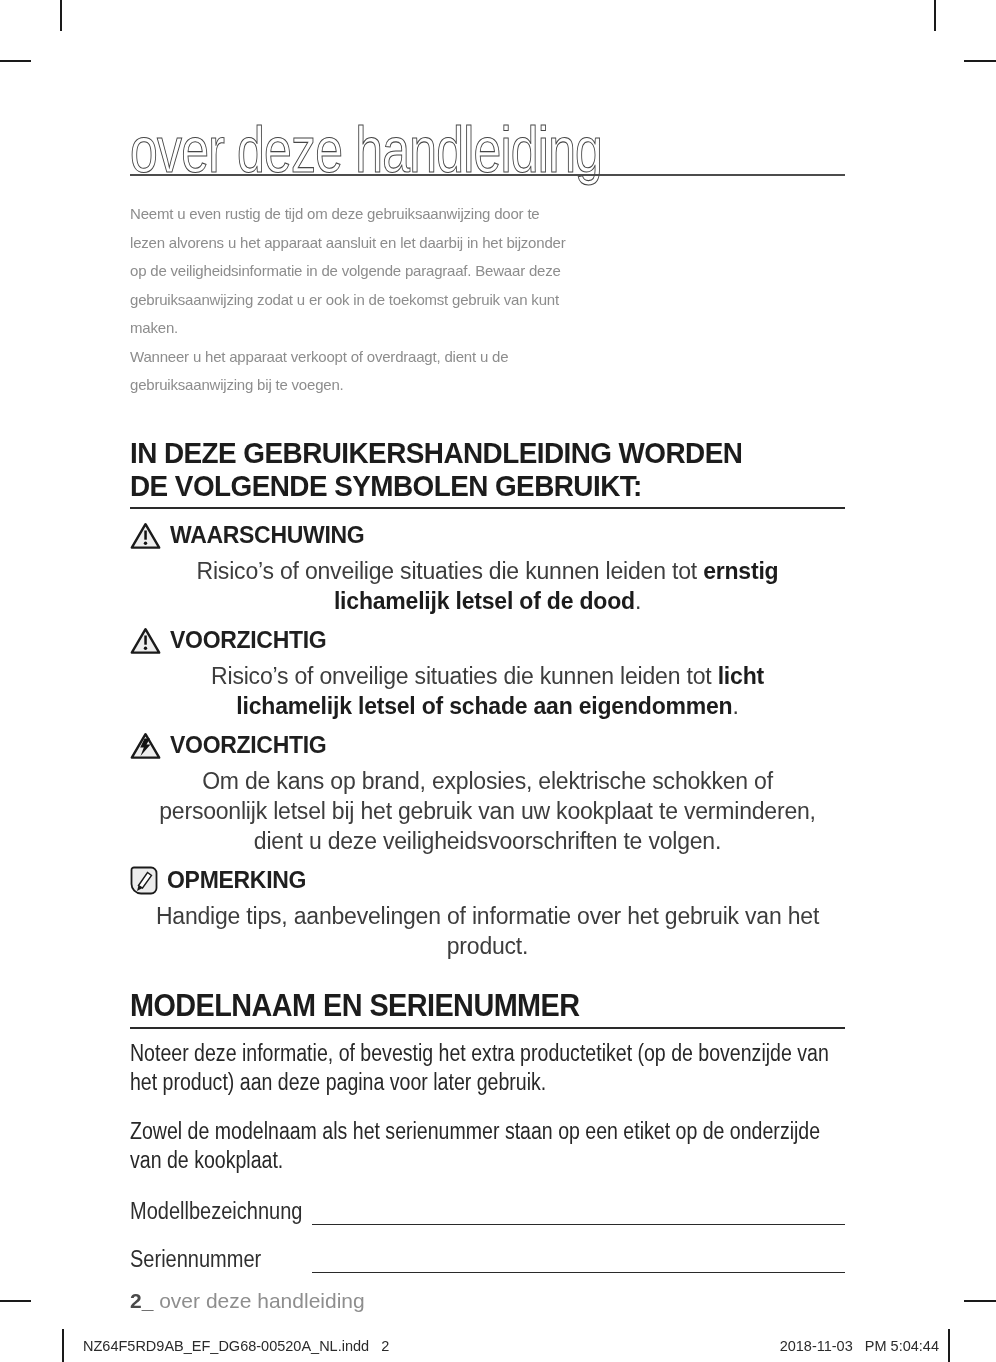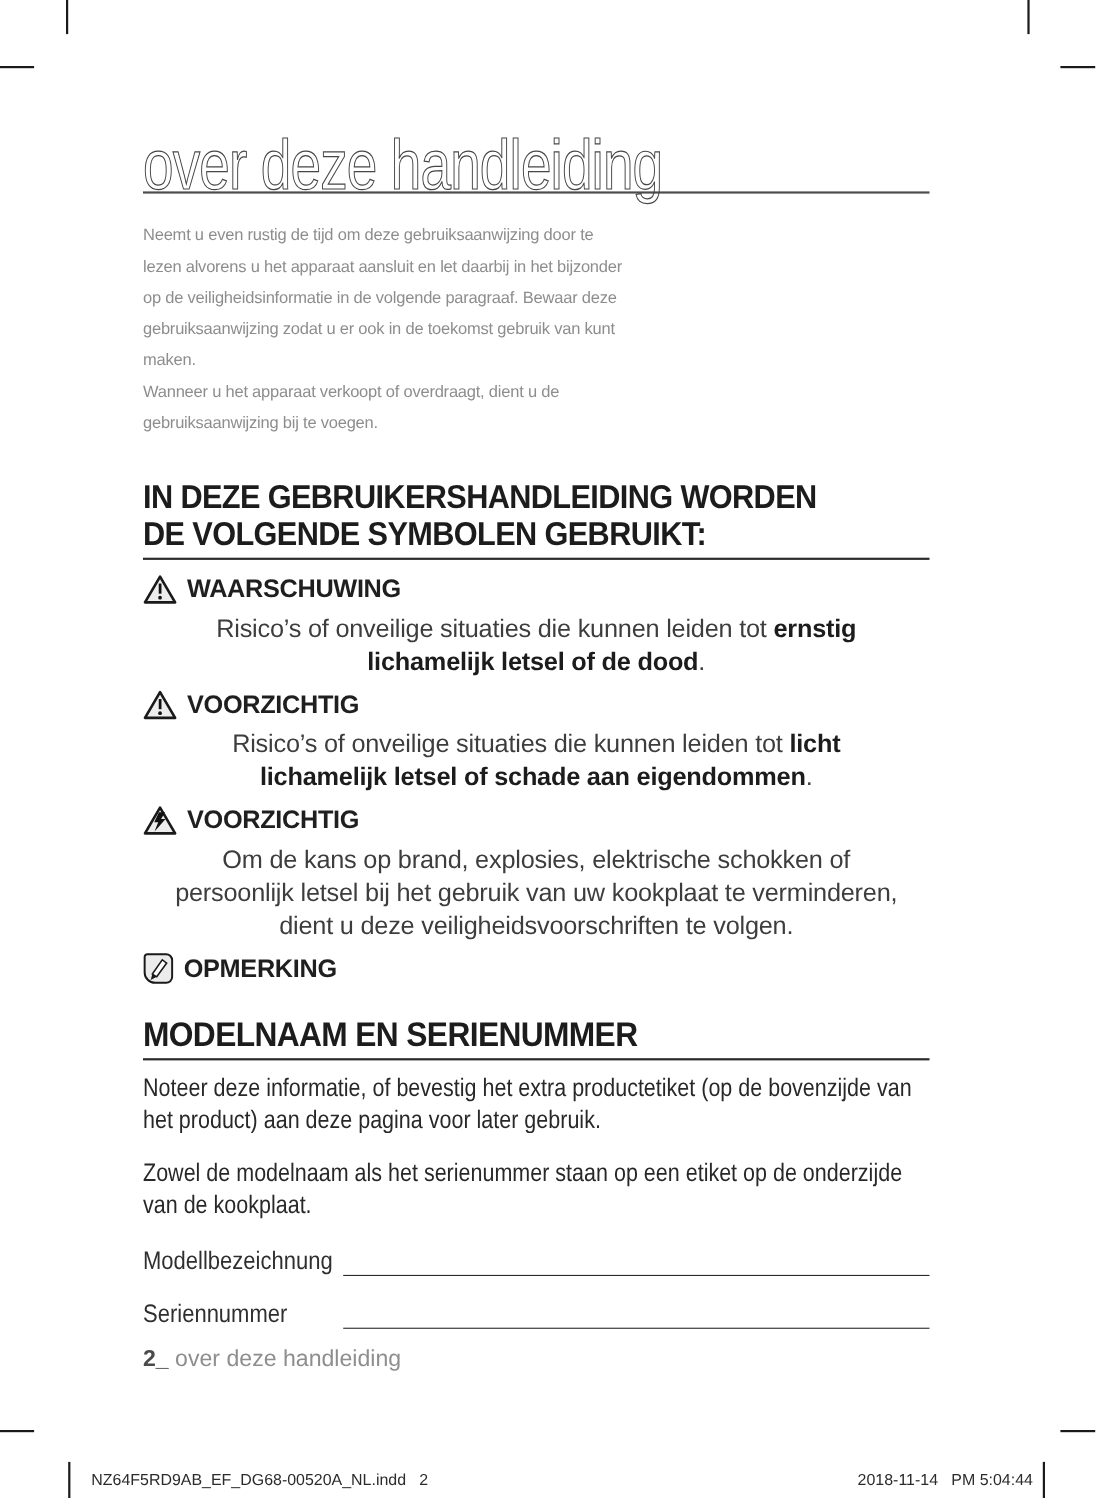--- a/index.html
+++ b/index.html
@@ -159,20 +159,22 @@
     <div class="sym-row">
       <span>
         <svg class="icon-svg" width="28" height="30" viewBox="0 0 28 30">
           <path d="M4 1.5 h17 a5.5 5.5 0 0 1 5.5 5.5 v15 a5.5 5.5 0 0 1 -5.5 5.5 H11 a9.5 9.5 0 0 1 -9.5 -9.5 V4 a2.5 2.5 0 0 1 2.5 -2.5 Z" fill="#ececec" stroke="#1a1a1a" stroke-width="1.8"></path>
           <path d="M8.5 19.5 L17.5 6.5 L21.5 9.5 L12.5 22 Z" fill="#ffffff" stroke="#1a1a1a" stroke-width="1.4"></path>
           <path d="M8.5 19.5 L7 25 L12.5 22 Z" fill="#1a1a1a"></path>
         </svg>
       </span>
       <span class="sym-label">OPMERKING</span>
     </div>
+    <div class="sym-body">Handige tips, aanbevelingen of informatie over het gebruik van het
+product.</div>
 
     <div class="section-heading single">
       <div class="h-inner">MODELNAAM EN SERIENUMMER</div>
     </div>
 
     <div class="cond-para">
       <div class="cond-inner">Noteer deze informatie, of bevestig het extra productetiket (op de bovenzijde van
 het product) aan deze pagina voor later gebruik.</div>
     </div>
     <div class="cond-para firstc">
@@ -193,15 +195,15 @@
       <div class="field-line"></div>
     </div>
 
     <div class="page-footer"><span class="pnum">2_</span><span class="ptext"> over deze handleiding</span></div>
 
   </div>
 
   <div class="mark print-bar-left"></div>
   <div class="mark print-bar-right"></div>
   <div class="print-filename">NZ64F5RD9AB_EF_DG68-00520A_NL.indd   2</div>
-  <div class="print-datetime">2018-11-14   PM 5:04:44</div>
+  <div class="print-datetime">2018-11-03   PM 5:04:44</div>
 
 </div>
 
 </body></html>

